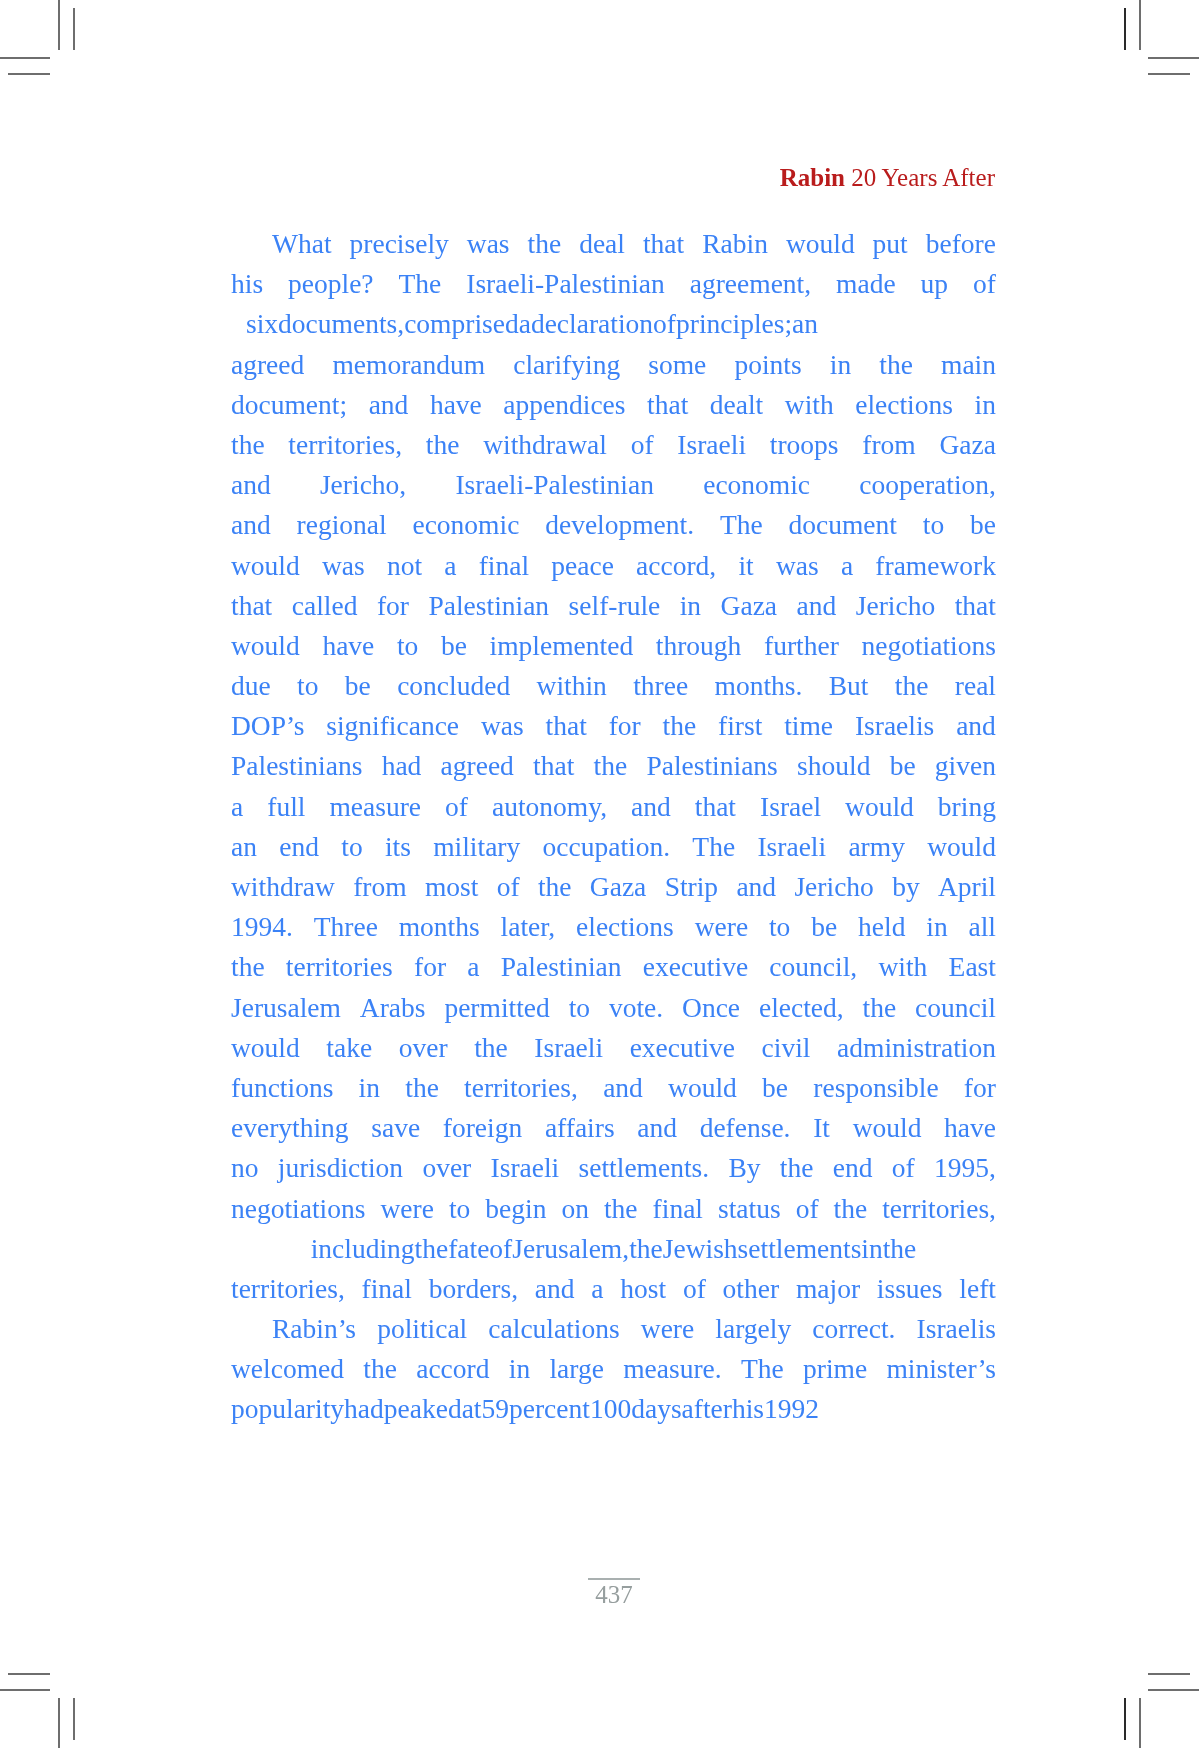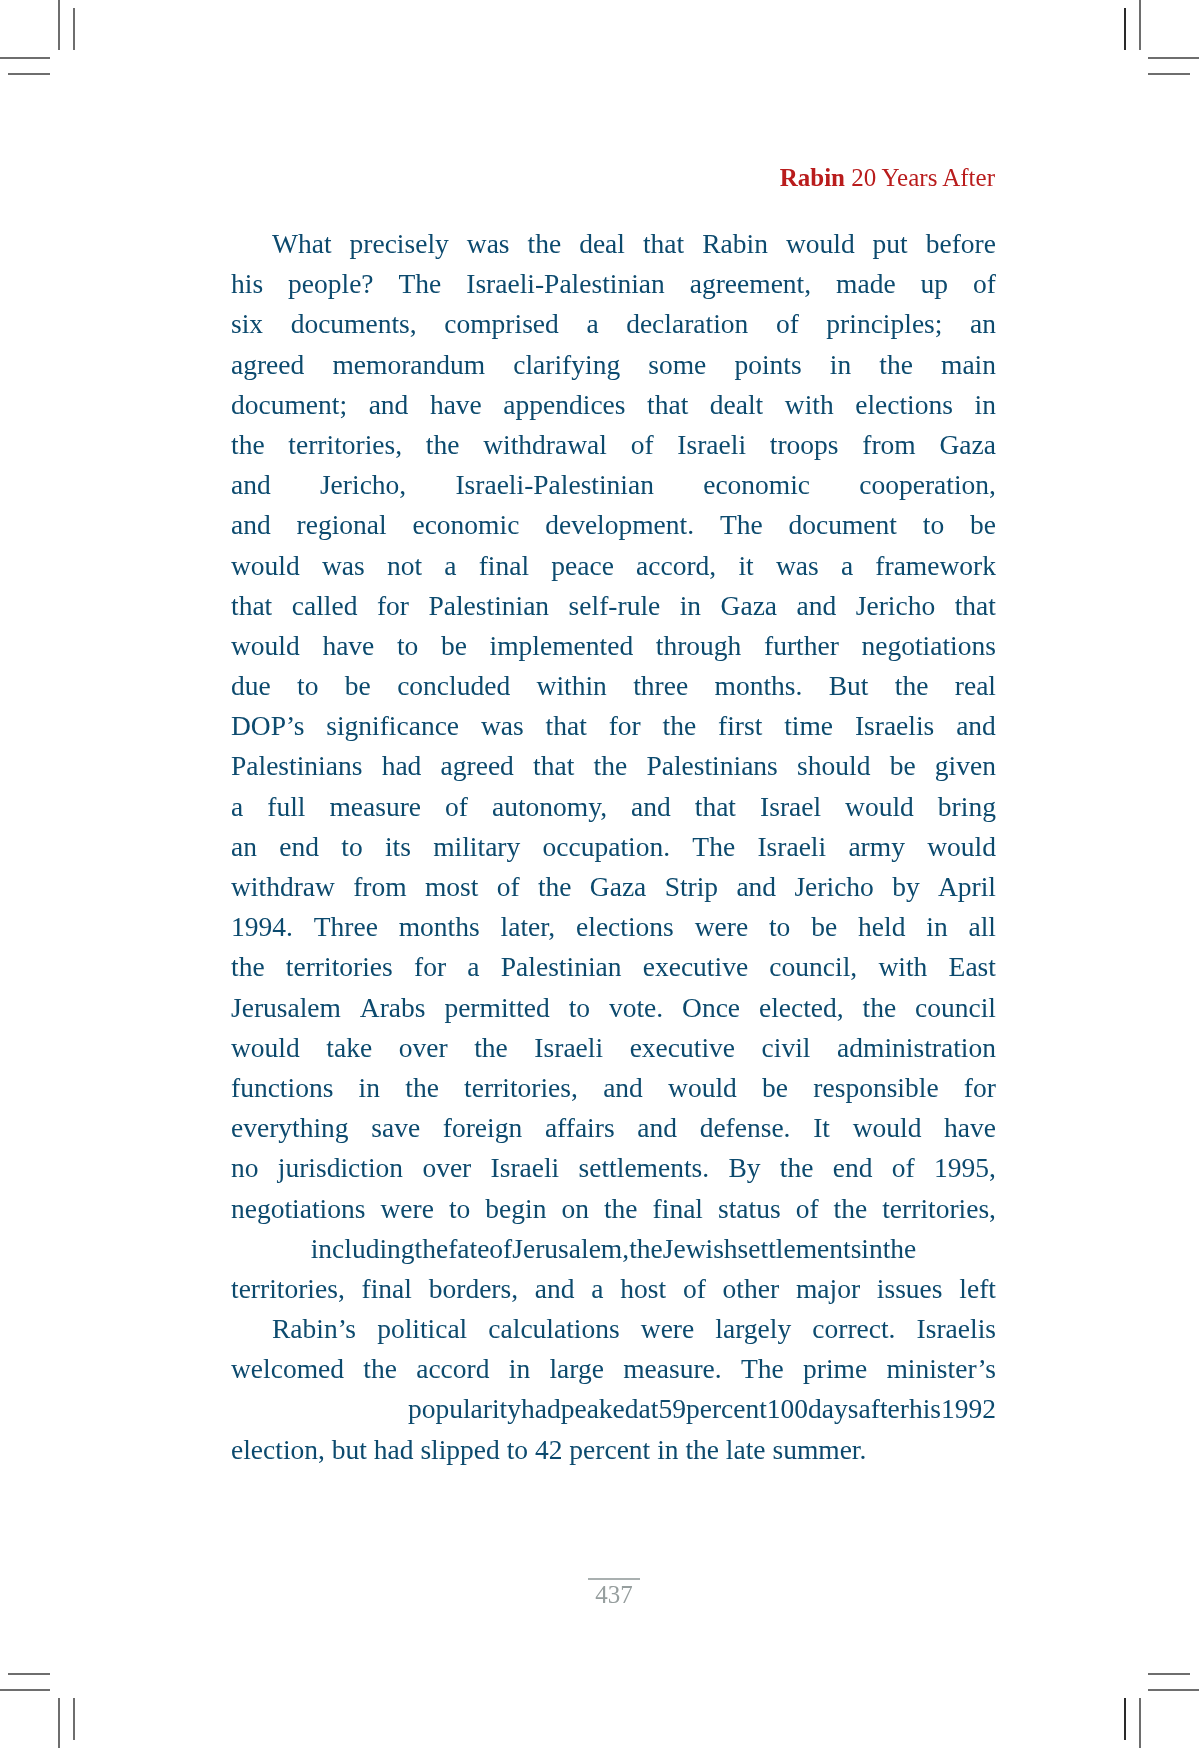--- a/index.html
+++ b/index.html
@@ -8,21 +8,21 @@
   .crop.dark { background: #2a2a2a; }
   .running-head {
     position: absolute; right: 204px; top: 164px;
     font-family: "Liberation Serif", serif; font-size: 25px; color: #b91c1c;
     white-space: nowrap;
   }
   .running-head b { font-weight: bold; }
   .body-text {
     position: absolute; left: 231px; top: 224px; width: 765px;
     font-family: "Liberation Serif", serif; font-size: 27.5px; line-height: 40.2px;
-    color: #0c4a6e; text-align: justify;
+    color: #3b82f6; text-align: justify;
   }
   .line { display: block; text-align: justify; text-align-last: justify; white-space: nowrap; height: 40.2px; }
   .line.last { text-align-last: left; }
   .line.indent { padding-left: 41px; }
   .page-number {
     position: absolute; left: 588px; top: 1550px; width: 52px;
     border-top: 2px solid #a9b0b0; text-align: center;
     font-family: "Liberation Serif", serif; font-size: 25px; color: #969e9e; line-height: 30px; margin-top: 28px;
   }
 </style>
@@ -68,21 +68,21 @@
       <span class="line" style="display: flex; justify-content: space-between;">
         <span>his</span>
         <span>people?</span>
         <span>The</span>
         <span>Israeli-Palestinian</span>
         <span>agreement,</span>
         <span>made</span>
         <span>up</span>
         <span>of</span>
       </span>
-      <span class="line" style="display: flex; justify-content: space-between;">
+      <span class="line" style="display: flex; justify-content: flex-start; margin-left: 15px;">
         <span>six</span>
         <span>documents,</span>
         <span>comprised</span>
         <span>a</span>
         <span>declaration</span>
         <span>of</span>
         <span>principles;</span>
         <span>an</span>
       </span>
       <span class="line" style="display: flex; justify-content: space-between;">
@@ -373,30 +373,29 @@
         <span>welcomed</span>
         <span>the</span>
         <span>accord</span>
         <span>in</span>
         <span>large</span>
         <span>measure.</span>
         <span>The</span>
         <span>prime</span>
         <span>minister’s</span>
       </span>
-      <span class="line" style="display: flex; justify-content: flex-end;">
+      <span class="line" style="display: flex; justify-content: flex-start;">
         <span>popularity</span>
         <span>had</span>
         <span>peaked</span>
         <span>at</span>
         <span>59</span>
         <span>percent</span>
         <span>100</span>
         <span>days</span>
         <span>after</span>
         <span>his</span>
         <span>1992</span>
       </span>
-      <span class="line last">election, but had slipped to 42 percent in the late summer.</span>
     </div>
   </div>
 
 <div class="page-number">437</div>
 
 </body></html>

